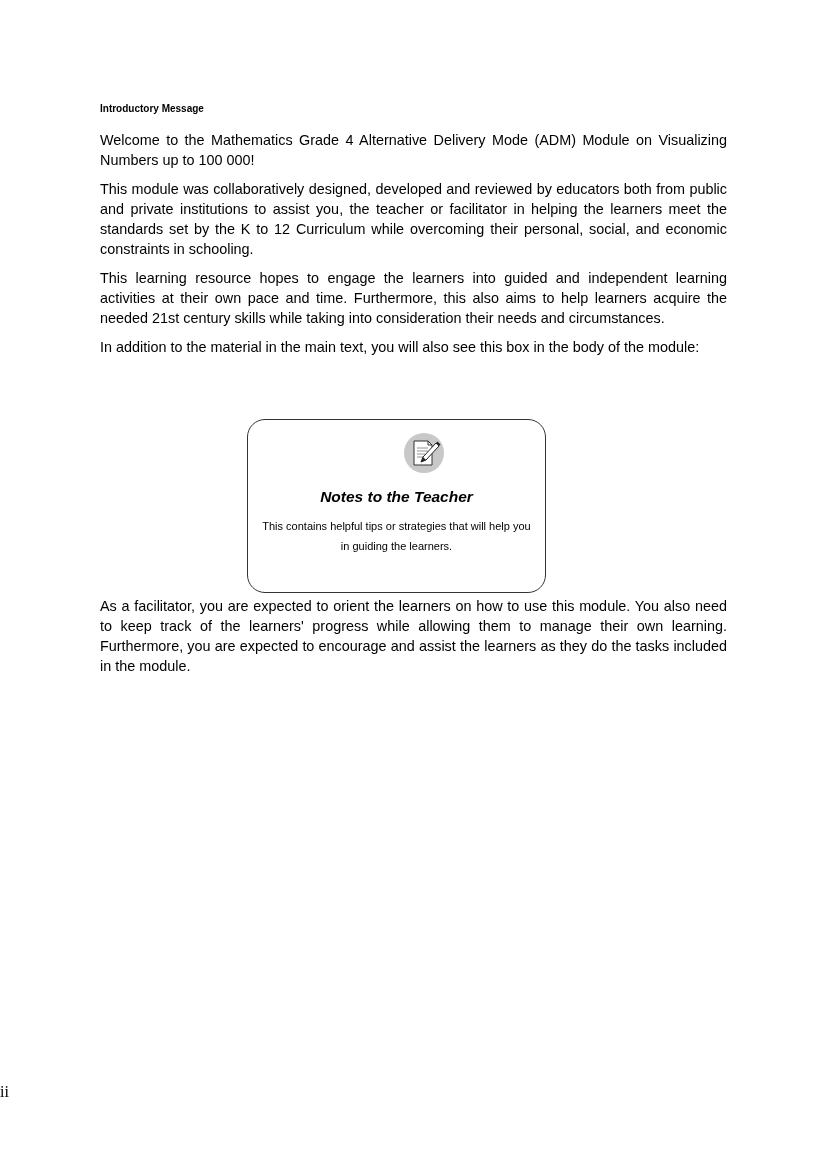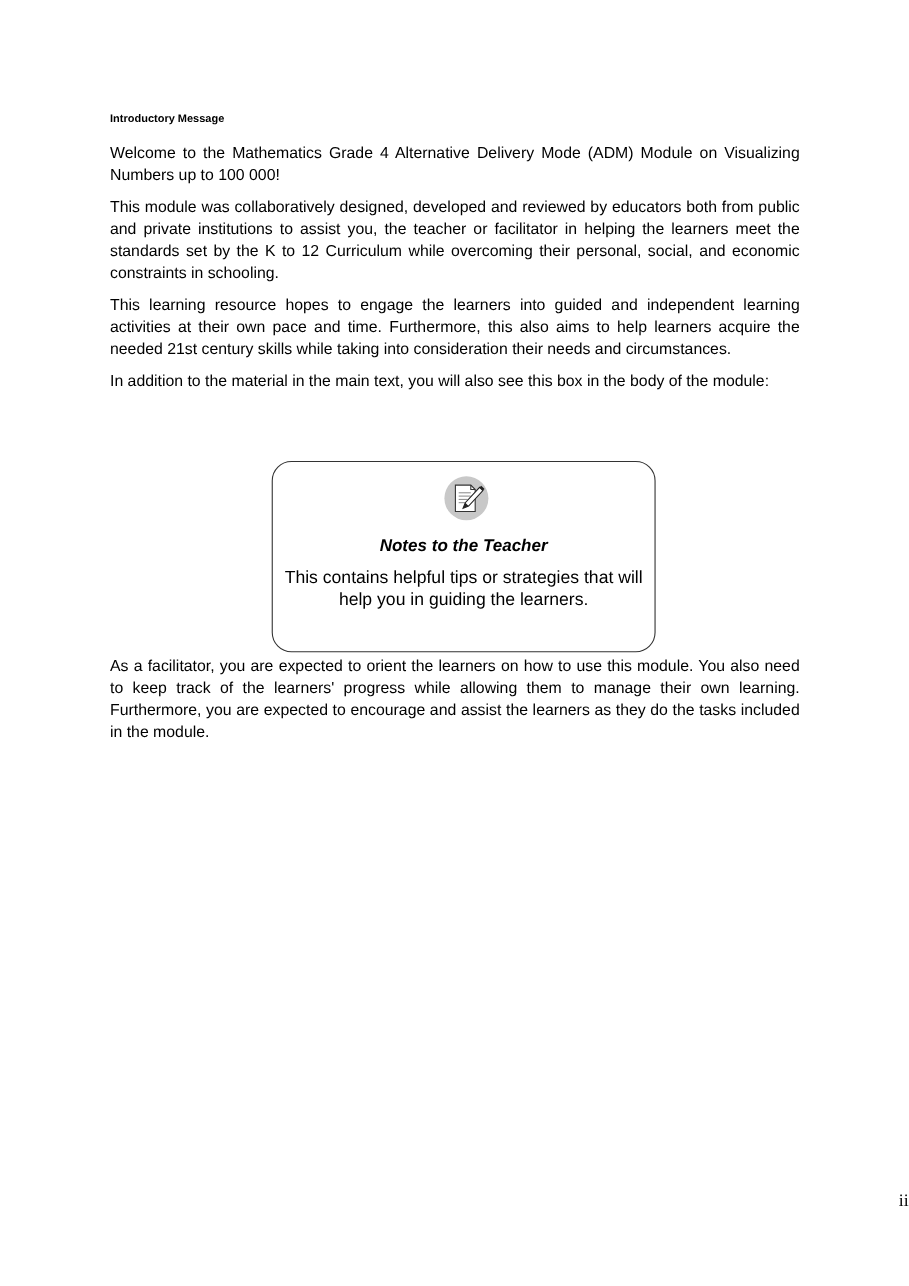--- a/index.html
+++ b/index.html
@@ -1,27 +1,27 @@
 <!DOCTYPE html>
 <html><head>
 <meta charset="utf-8">
 <style>
   html, body { margin: 0; padding: 0; background: #ffffff; }
   body { width: 826px; height: 1169px; position: relative; overflow: hidden;
          font-family: "Liberation Sans", sans-serif; color: #000; }
   .page { position: absolute; left: 100px; top: 98px; width: 627px; }
   .heading { font-weight: bold; font-size: 10px; margin: 0 0 10px 0; line-height: 22px; }
   p.para { font-size: 14.4px; line-height: 20px; margin: 0 0 9px 0; text-align: justify; }
-  .note-box { position: absolute; left: 247px; top: 419px; width: 349px; height: 174px;
+  .note-box { position: absolute; left: 247px; top: 419px; width: 299px; height: 174px;
               border: 1.5px solid #333; border-radius: 18px; box-sizing: border-box; text-align: center; }
   .note-icon { position: absolute; left: 155px; top: 12px; width: 42px; height: 42px; }
   .note-title { position: absolute; left: 0; right: 0; top: 68px; font-weight: bold; font-style: italic; font-size: 15.5px; }
-  .note-text { position: absolute; left: 10px; right: 10px; top: 96px; font-size: 16px; line-height: 20px; }
+  .note-text { position: absolute; left: 10px; right: 10px; top: 96px; font-size: 11px; line-height: 20px; }
   .page2 { position: absolute; left: 100px; top: 596px; width: 627px; }
-  .page-number { position: absolute; left: 0; right: 0; top: 1083px; text-align: right;
+  .page-number { position: absolute; left: 0; right: 0; top: 1083px; text-align: left;
                  font-family: "Liberation Serif", serif; font-size: 16px; }
 </style>
 </head>
 <body>
 
 <div class="page">
   <div class="heading">Introductory Message</div>
   <p class="para">Welcome to the Mathematics Grade 4 Alternative Delivery Mode (ADM) Module on Visualizing Numbers up to 100 000!</p>
   <p class="para">This module was collaboratively designed, developed and reviewed by educators both from public and private institutions to assist you, the teacher or facilitator in helping the learners meet the standards set by the K to 12 Curriculum while overcoming their personal, social, and economic constraints in schooling.</p>
   <p class="para">This learning resource hopes to engage the learners into guided and independent learning activities at their own pace and time. Furthermore, this also aims to help learners acquire the needed 21st century skills while taking into consideration their needs and circumstances.</p>

